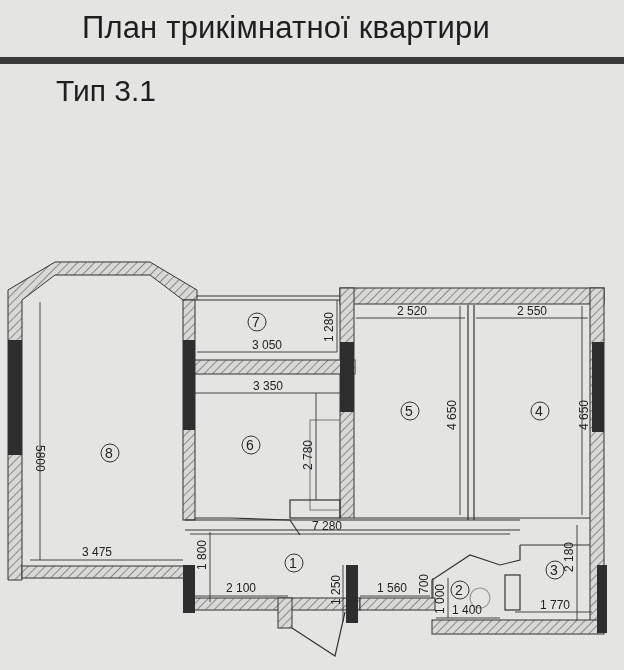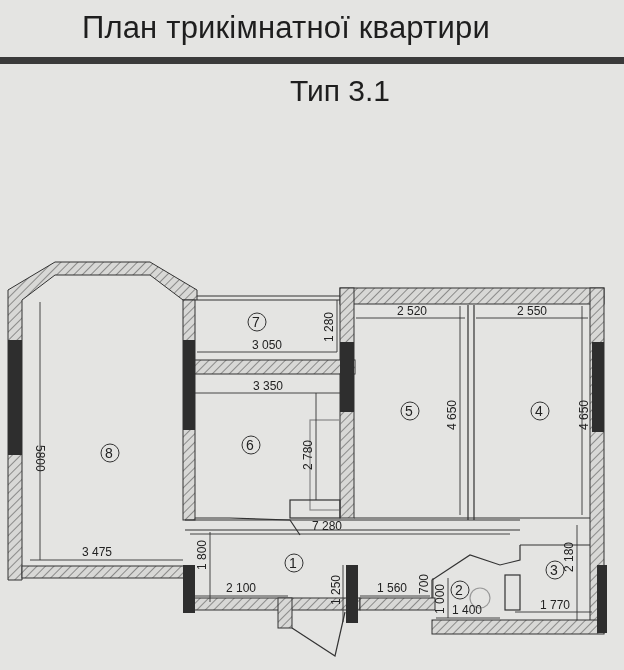--- a/index.html
+++ b/index.html
@@ -1,19 +1,19 @@
 <!DOCTYPE html>
 <html><head>
 <meta charset="utf-8">
 <style>
   html,body{margin:0;padding:0;}
   body{width:624px;height:670px;background:#e4e4e2;position:relative;overflow:hidden;font-family:"DejaVu Sans",sans-serif;color:#222;}
   .title{position:absolute;top:10px;left:0;width:504px;text-align:right;padding-right:14px;box-sizing:border-box;font-family:"Liberation Sans",sans-serif;font-size:31px;color:#1e1e1e;letter-spacing:0.2px;}
   .rule{position:absolute;top:57px;left:0;width:624px;height:7px;background:#3a3a3a;}
-  .subtitle{position:absolute;top:74px;left:0;width:624px;text-align:center;font-family:"Liberation Sans",sans-serif;font-size:30px;padding-left:56px;box-sizing:border-box;color:#1e1e1e;}
+  .subtitle{position:absolute;top:74px;left:0;width:624px;font-family:"Liberation Sans",sans-serif;font-size:30px;padding-left:56px;box-sizing:border-box;color:#1e1e1e;}
   svg{position:absolute;left:0;top:0;}
   .dim{font-family:"Liberation Sans",sans-serif;font-size:12px;fill:#222;}
   .room-num{font-family:"Liberation Sans",sans-serif;font-size:14px;fill:#222;}
 </style>
 </head>
 <body>
 
 <div class="title">План трикімнатної квартири</div>
 <div class="rule"></div>
 <div class="subtitle">Тип 3.1</div>

